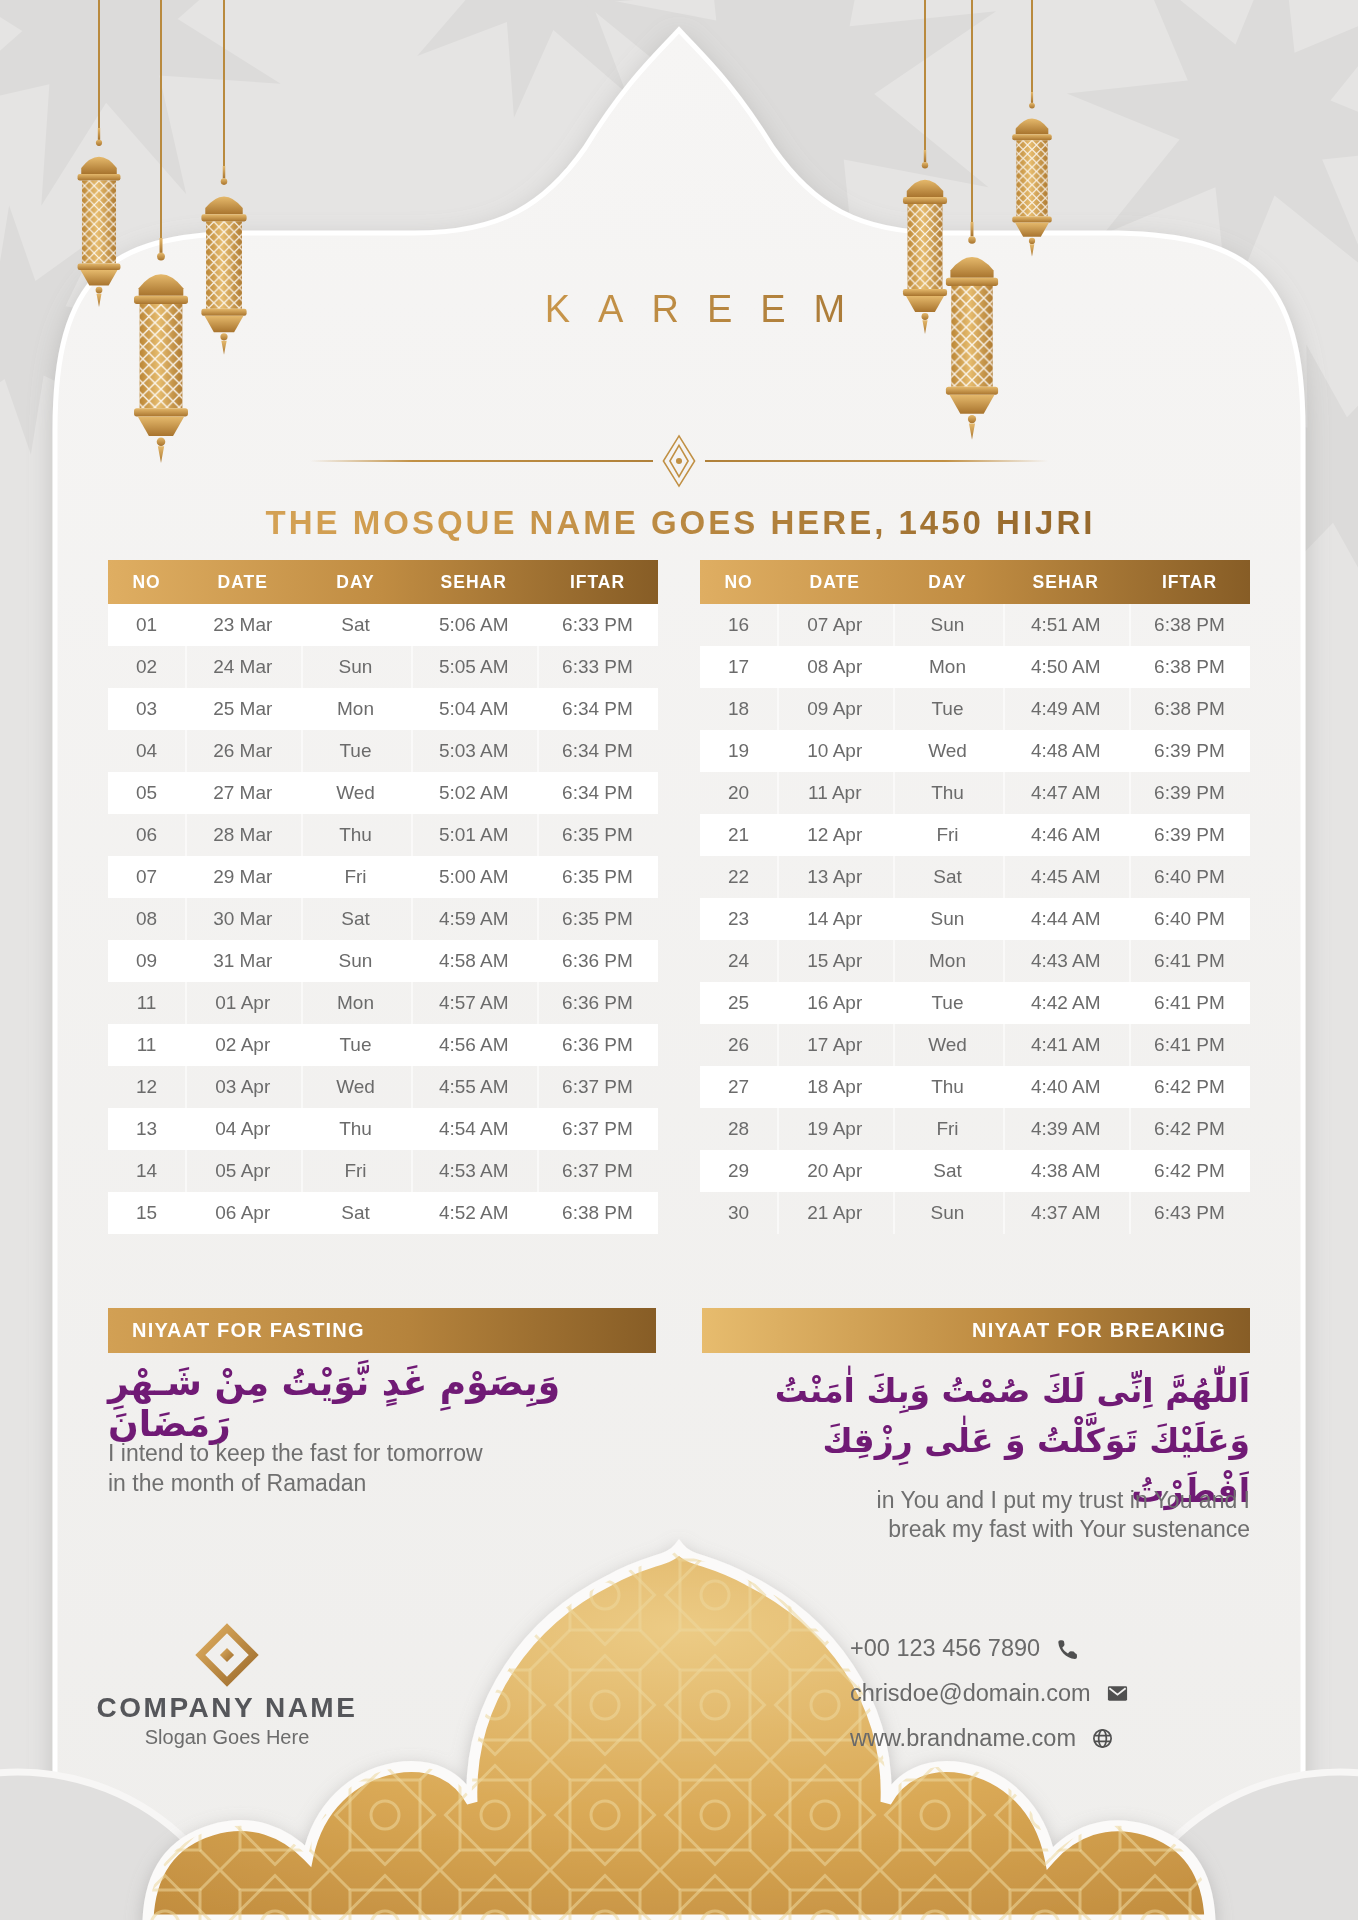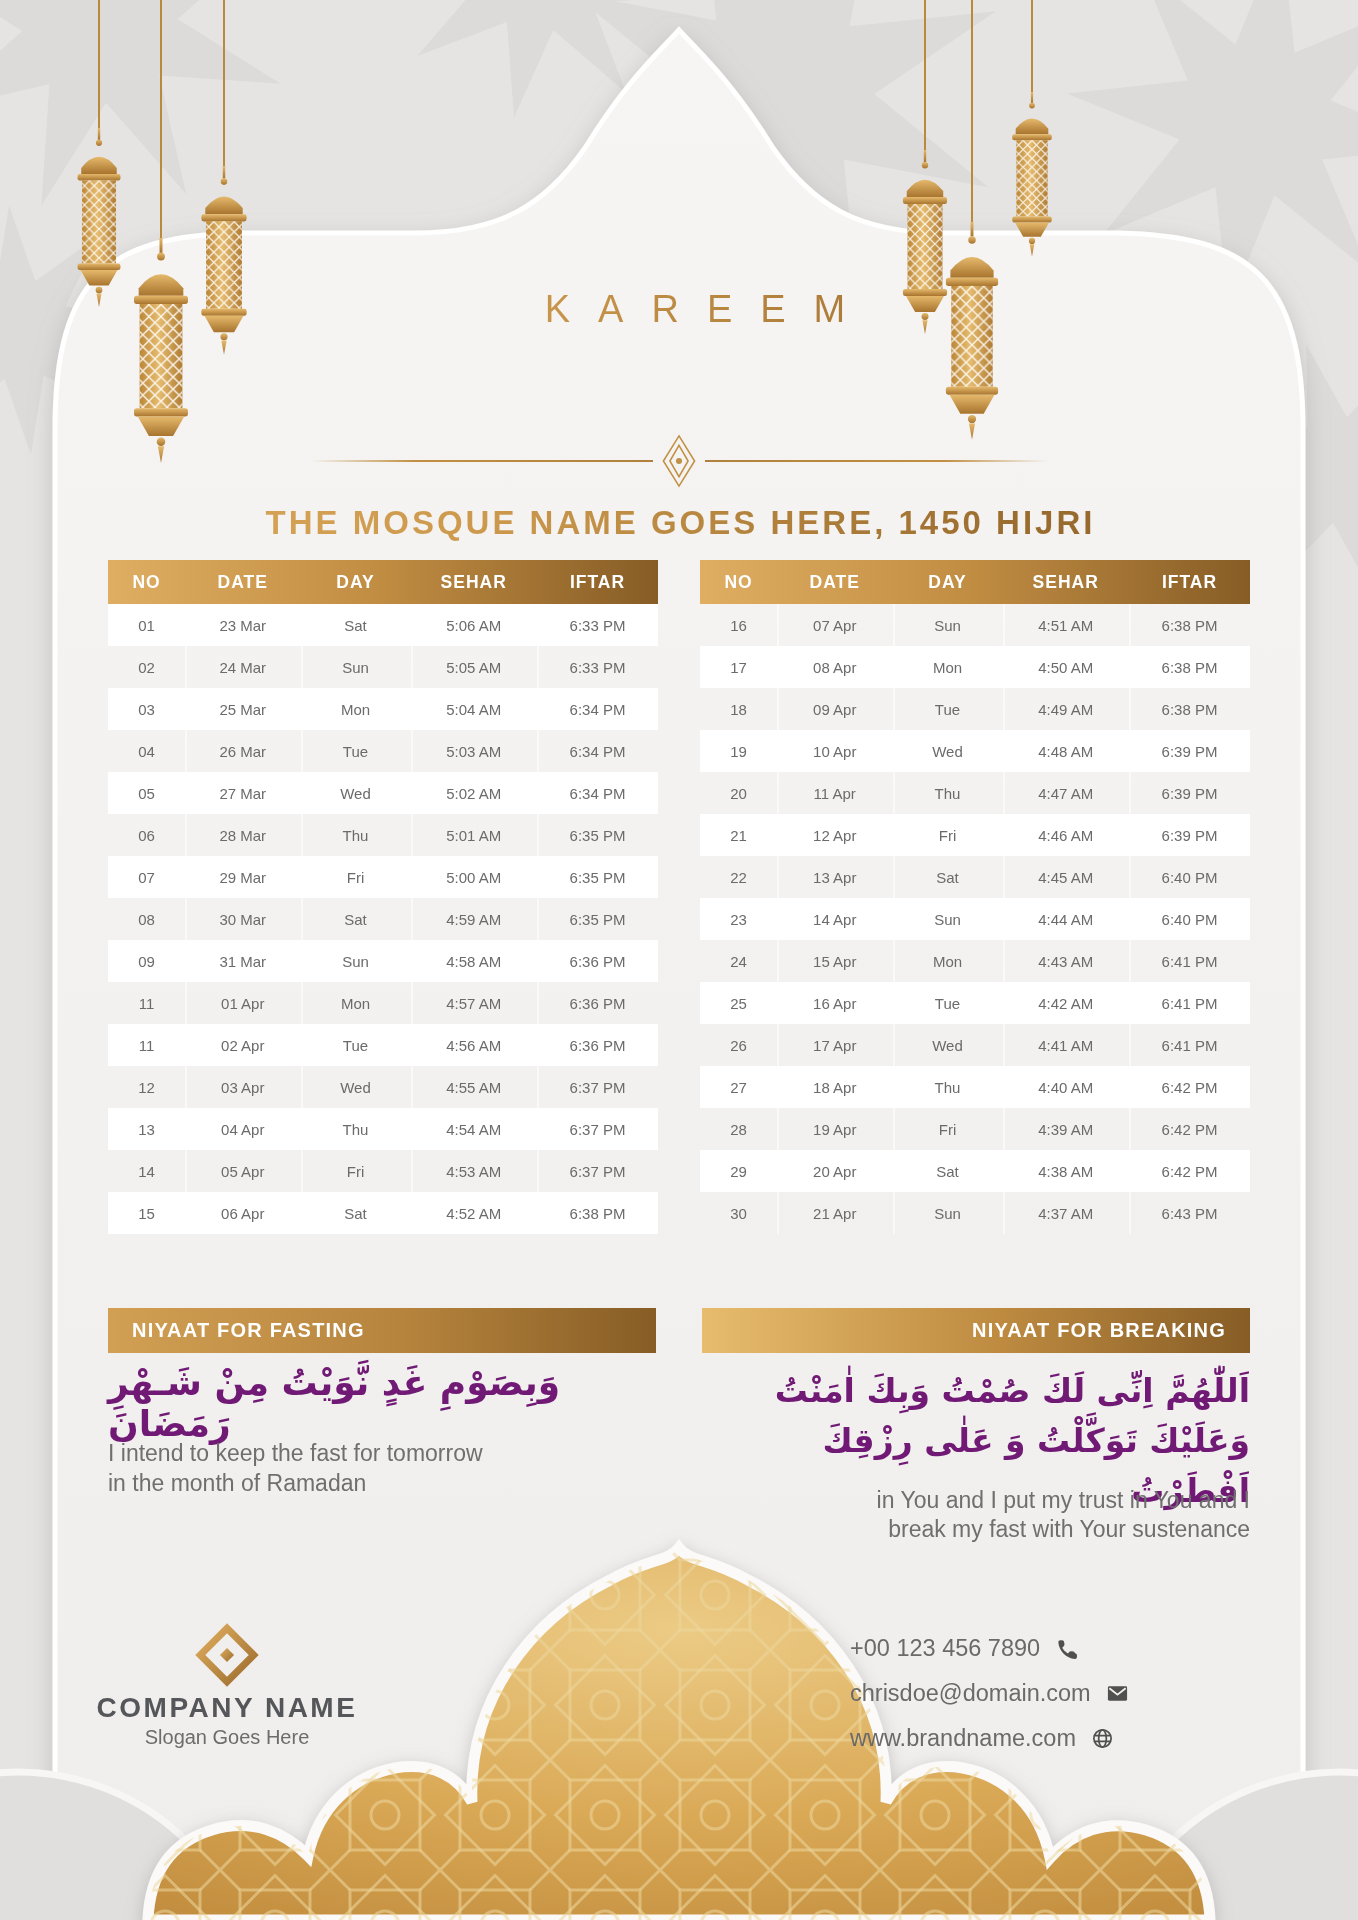--- a/index.html
+++ b/index.html
@@ -22,21 +22,21 @@
   .mosque-line{left:0;top:504px;width:100%;text-align:center;font-size:33px;font-weight:bold;
                letter-spacing:3px;text-indent:3px;}
 
   
   .rtable{position:absolute;top:560px;width:550px;}
   .t-left{left:108px;} .t-right{left:700px;}
   .thead{display:grid;grid-template-columns:14% 21% 20% 23% 22%;height:44px;align-items:center;
          background:linear-gradient(90deg,#dfae62 0%,#c08c42 50%,#875d26 100%);
          color:#ffffff;font-weight:bold;font-size:17.5px;letter-spacing:1px;text-align:center;}
   .tbody .tr{display:grid;grid-template-columns:14% 21% 20% 23% 22%;height:42px;align-items:center;
-             text-align:center;color:#6b6b6b;font-size:15px;}
+             text-align:center;color:#6b6b6b;font-size:19px;}
   .t-left .tbody .tr:nth-child(odd){background:#ffffff;}
   .t-right .tbody .tr:nth-child(even){background:#ffffff;}
   .tbody .td+.td{box-shadow:inset 2px 0 0 rgba(255,255,255,0.55);}
   .tbody .td{height:100%;display:flex;align-items:center;justify-content:center;}
 
   
   .banner{top:1308px;width:548px;height:45px;line-height:45px;color:#fff;font-weight:bold;
           font-size:20px;letter-spacing:1.2px;box-sizing:border-box;}
   .banner-left{left:108px;background:linear-gradient(90deg,#d2a054 0%,#b5833c 55%,#875d26 100%);padding-left:24px;}
   .banner-right{left:702px;background:linear-gradient(90deg,#e7bc6e 0%,#bd8a40 55%,#875d26 100%);

